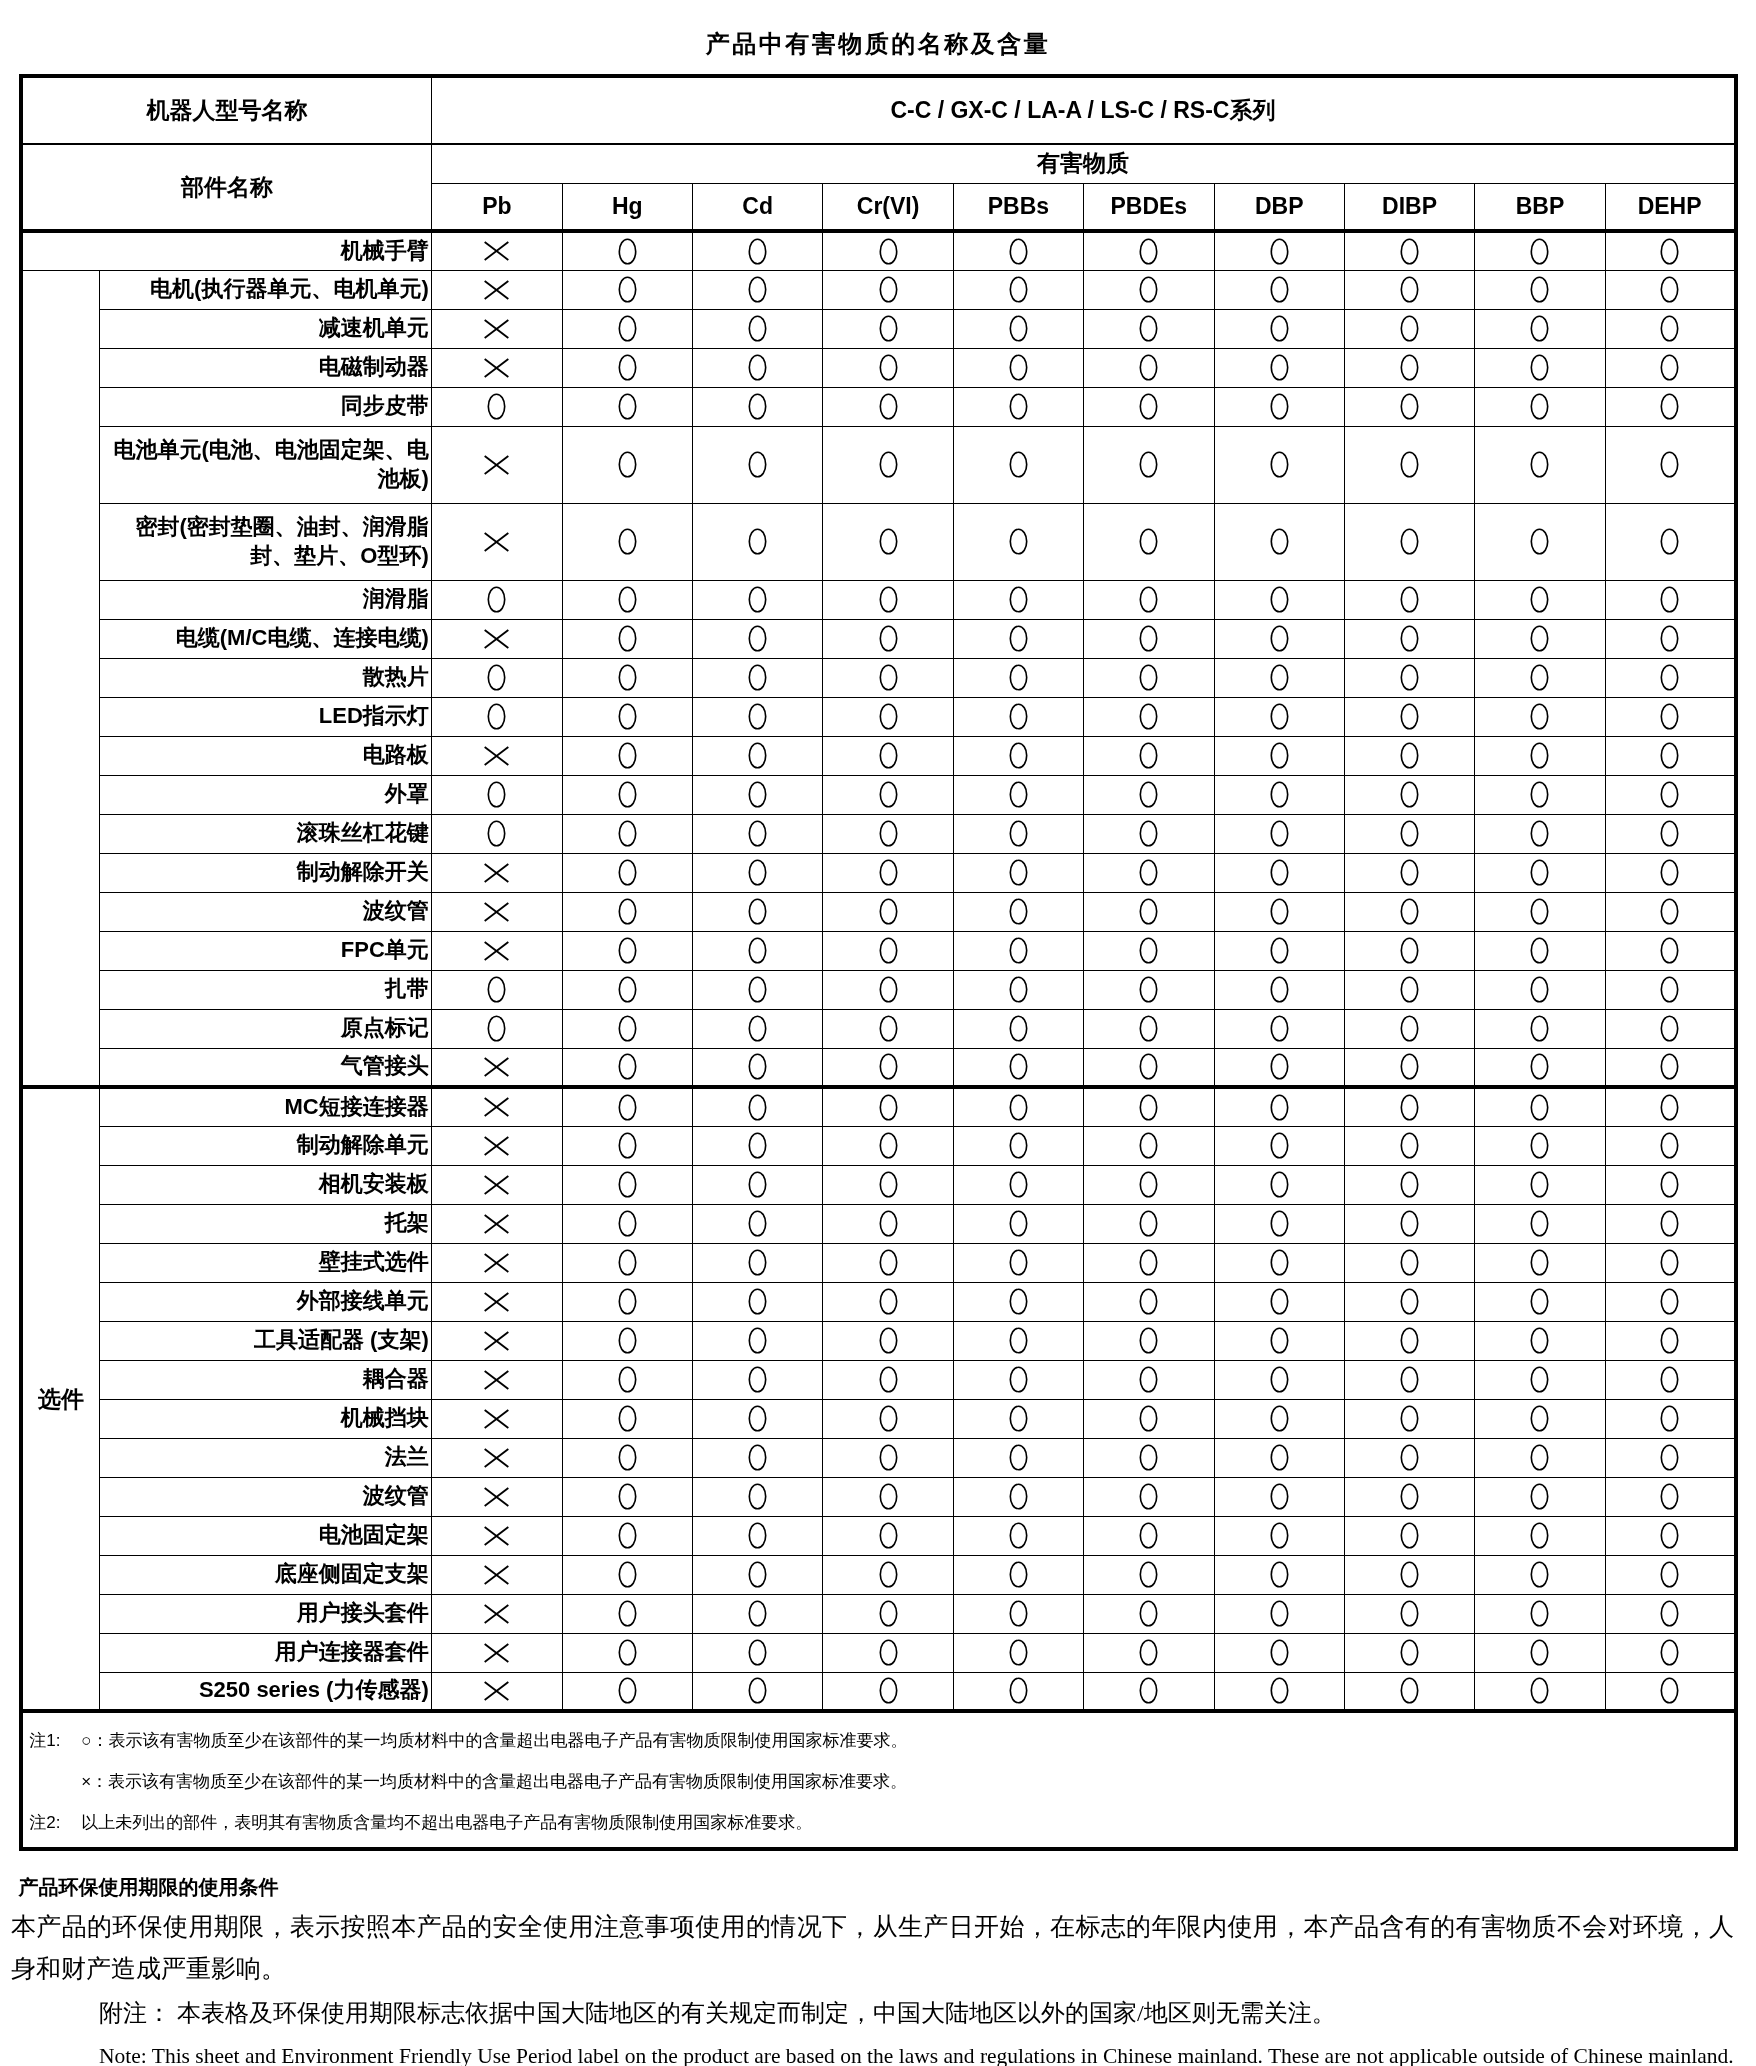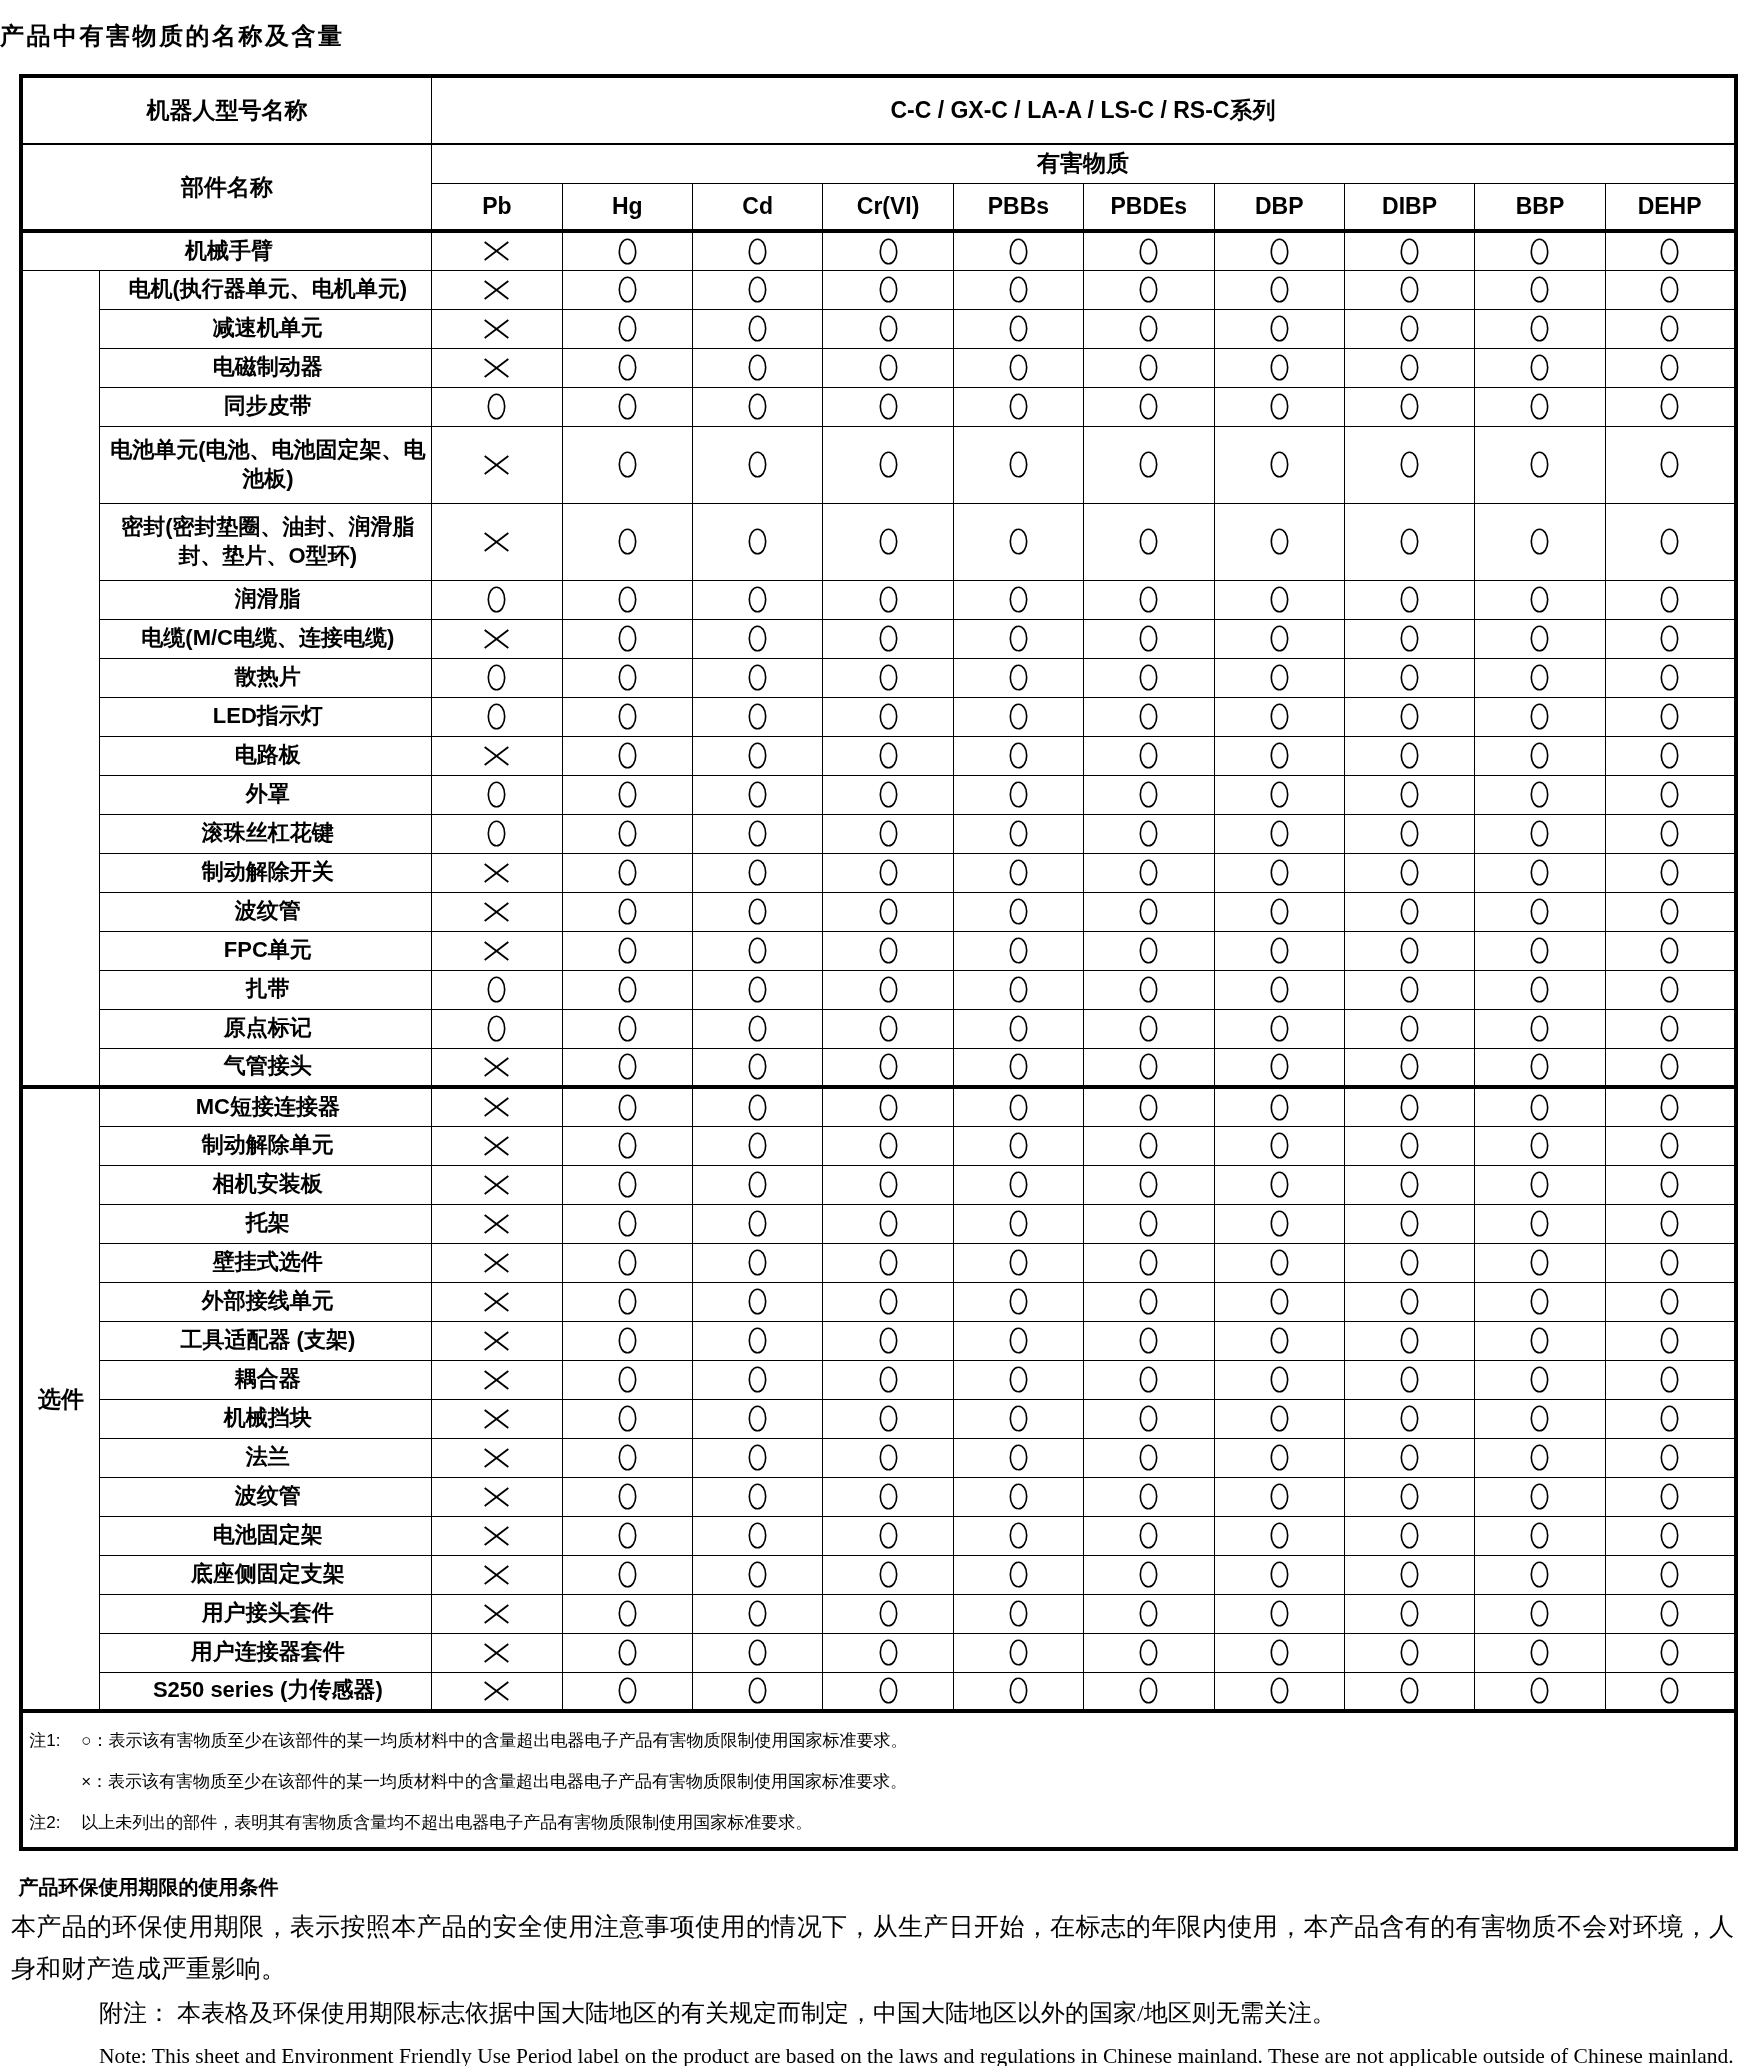--- a/index.html
+++ b/index.html
@@ -6,23 +6,23 @@
   html, body { background: #ffffff; }
   body {
     position: relative;
     width: 1756px;
     height: 2114px;
     color: #000;
     font-family: "Liberation Sans", sans-serif;
   }
   .doc-title {
     position: absolute;
-    top: 20px; left: 0;
+    top: 28px; left: 0;
     width: 100%;
-    text-align: left;
+    text-align: center;
     font-size: 24px;
     font-weight: bold;
     letter-spacing: 2.5px;
   }
   table.rohs {
     position: absolute;
     left: 18.6px; top: 74px;
     width: 1719px;
     border-collapse: collapse;
     table-layout: fixed;
@@ -34,21 +34,21 @@
     overflow: hidden;
   }
   td.hdr {
     font-weight: bold;
     font-size: 23px;
     text-align: center;
   }
   td.lbl {
     font-weight: bold;
     font-size: 22px;
-    text-align: center;
+    text-align: right;
     padding: 1.7px 2.5px 1.7px 6.6px;
     line-height: 1.3;
     word-break: break-all;
     margin-top: 11px;
   }
   td.side {
     font-weight: bold;
     font-size: 23px;
     text-align: center;
   }

